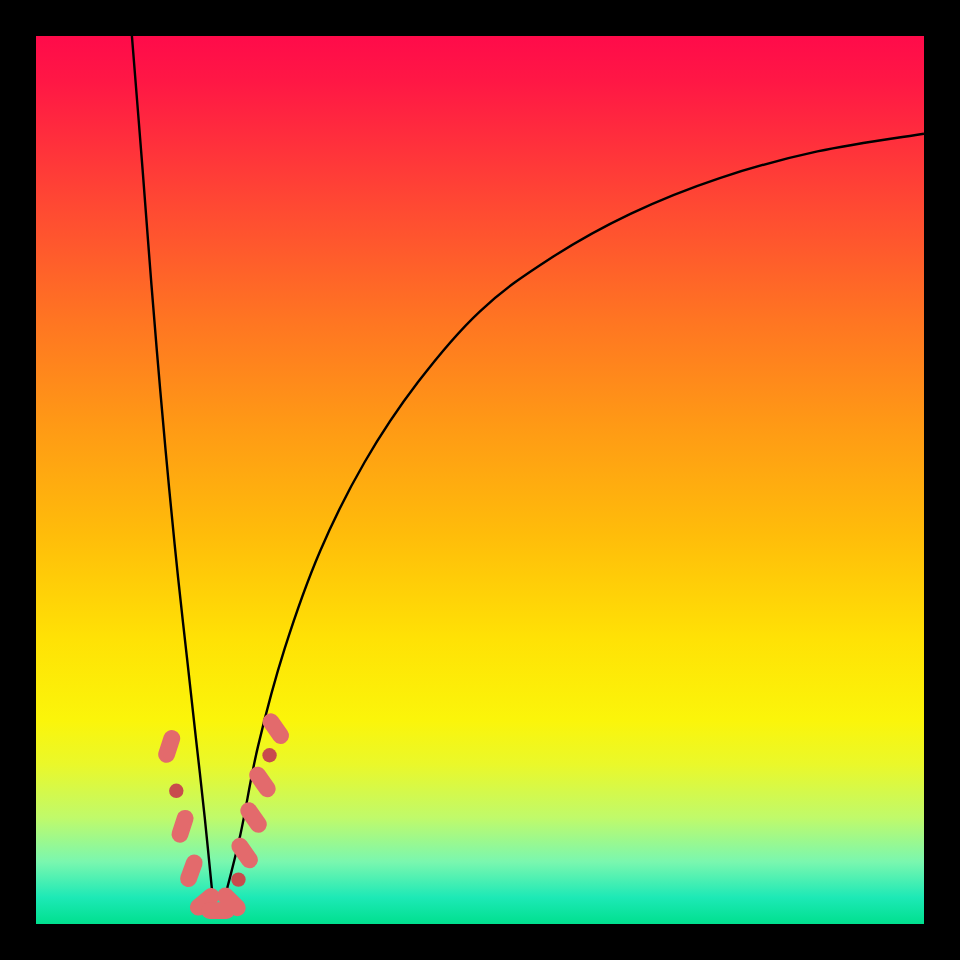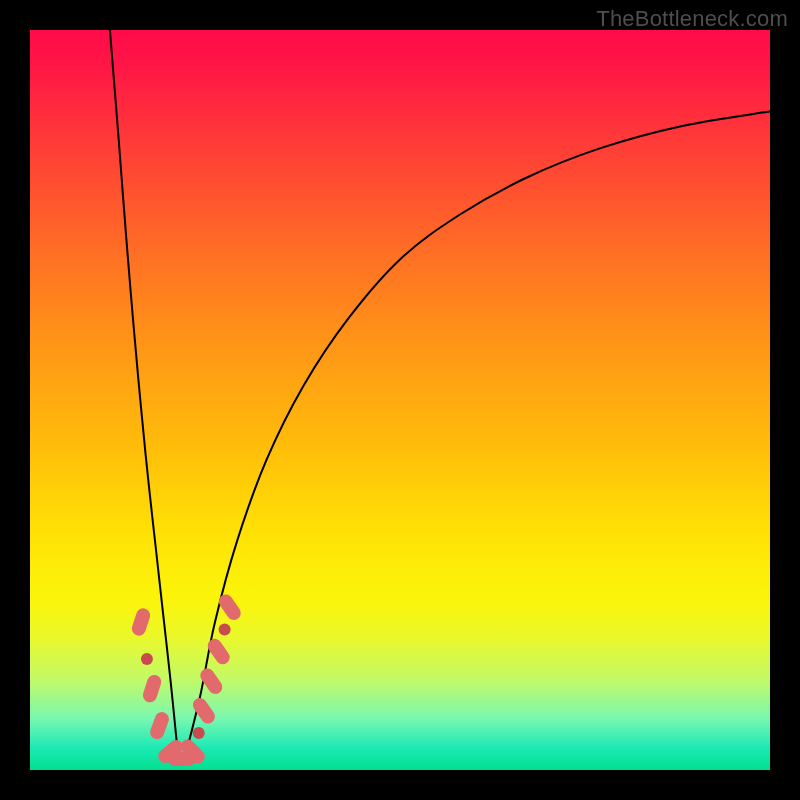--- a/index.html
+++ b/index.html
@@ -93,14 +93,13 @@
           <rect x="-14" y="-7" width="28" height="14" rx="7" ry="7" class="marker" transform="translate(162.8 721.5) rotate(45)"></rect>
           <circle cx="168.72" cy="703" r="6" class="marker dot"></circle>
           <rect x="-14" y="-7" width="28" height="14" rx="7" ry="7" class="marker" transform="translate(173.89999999999998 680.8) rotate(55)"></rect>
           <rect x="-14" y="-7" width="28" height="14" rx="7" ry="7" class="marker" transform="translate(181.29999999999998 651.2) rotate(55)"></rect>
           <rect x="-14" y="-7" width="28" height="14" rx="7" ry="7" class="marker" transform="translate(188.70000000000002 621.6) rotate(55)"></rect>
           <circle cx="194.62" cy="599.4" r="6" class="marker dot"></circle>
           <rect x="-14" y="-7" width="28" height="14" rx="7" ry="7" class="marker" transform="translate(199.8 577.2) rotate(55)"></rect>
         </g>
     </svg>
   </div>
-  <div class="watermark">TheBottleneck.com</div>
 </div>
 
 </body></html>

